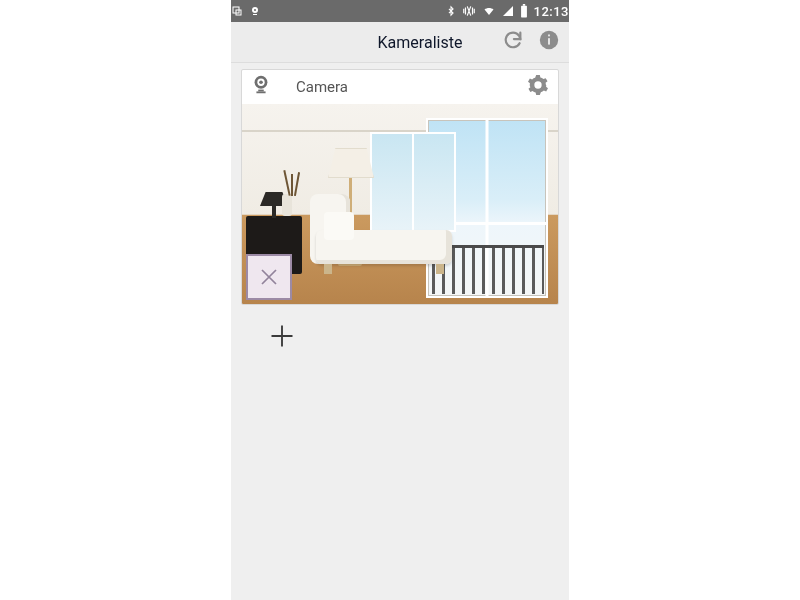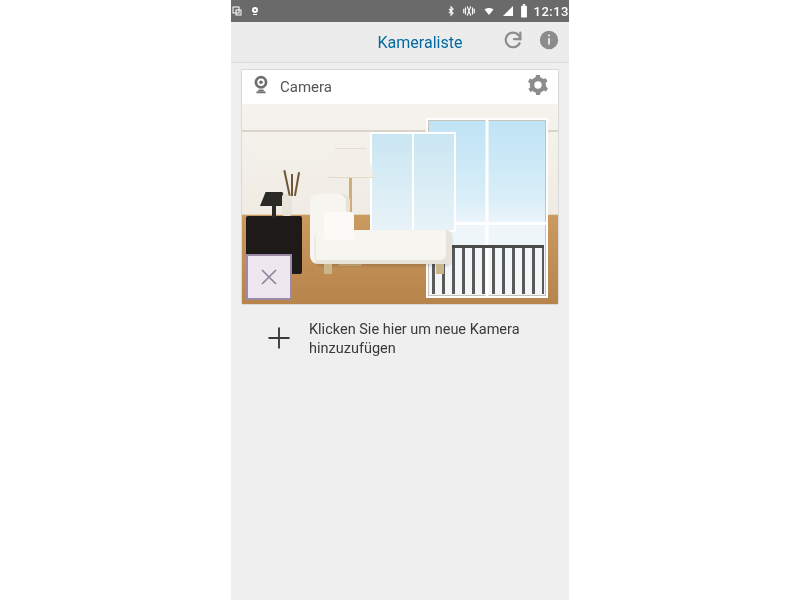--- a/index.html
+++ b/index.html
@@ -51,21 +51,21 @@
     height: 40px;
     background: #ececec;
     display: flex;
     align-items: center;
     justify-content: center;
     position: relative;
     border-bottom: 1px solid #dddddd;
   }
   .appheader-title {
     font-size: 16px;
-    color: #0369a1;
+    color: #0f172a;
     font-weight: 400;
     margin-left: 40px;
   }
   .appheader-actions {
     position: absolute;
     right: 8px;
     top: 0;
     height: 100%;
     display: flex;
     align-items: center;
@@ -91,21 +91,21 @@
     background: #ffffff;
     border: 1px solid #d8d8d8;
     border-radius: 2px;
     overflow: hidden;
   }
   .camera-card-header {
     height: 34px;
     display: flex;
     align-items: center;
     padding: 0 8px;
-    gap: 8px;
+    gap: 24px;
   }
   .camera-card-header .title {
     flex: 1;
     font-size: 15px;
     color: #555;
   }
   .camera-preview {
     width: 100%;
     height: 200px;
     position: relative;
@@ -367,18 +367,17 @@
       </div>
 
       <div class="add-row">
         <div class="plus">
           <span>
             <svg width="28" height="28" viewBox="0 0 24 24" fill="none" stroke="#3a3a3a" stroke-width="1.6">
                 <path d="M12 3v18M3 12h18"></path>
               </svg>
           </span>
         </div>
-        <div class="text">Klicken Sie hier um neue Kamera hinzuzufügen</div>
       </div>
 
     </div>
   </div>
 </div>
 
 </body></html>

